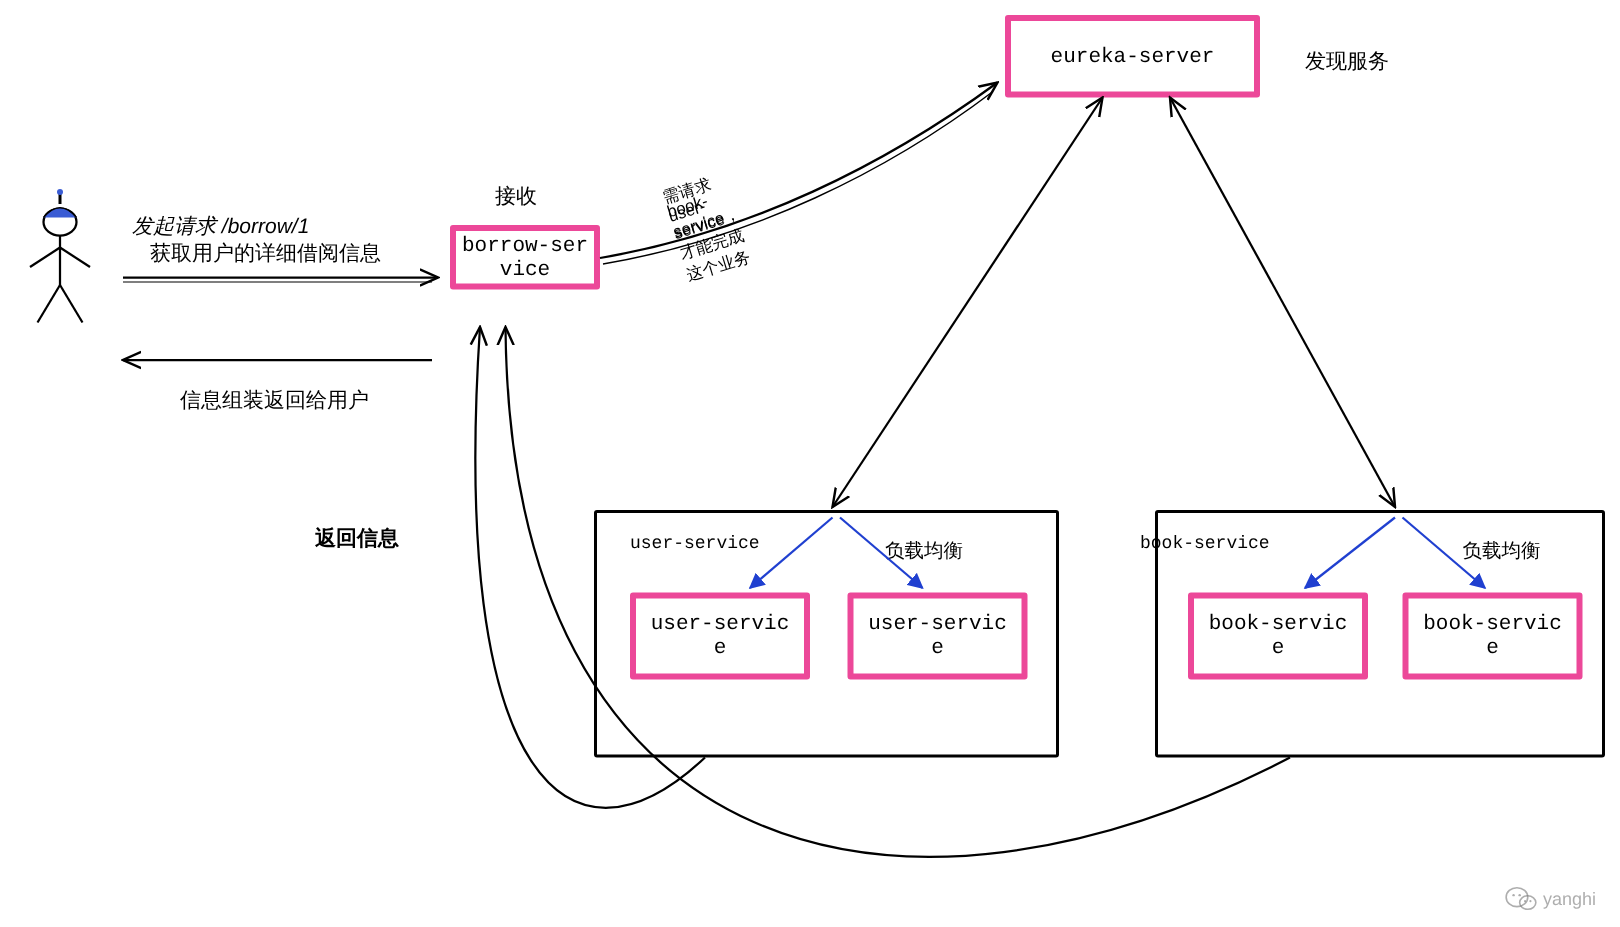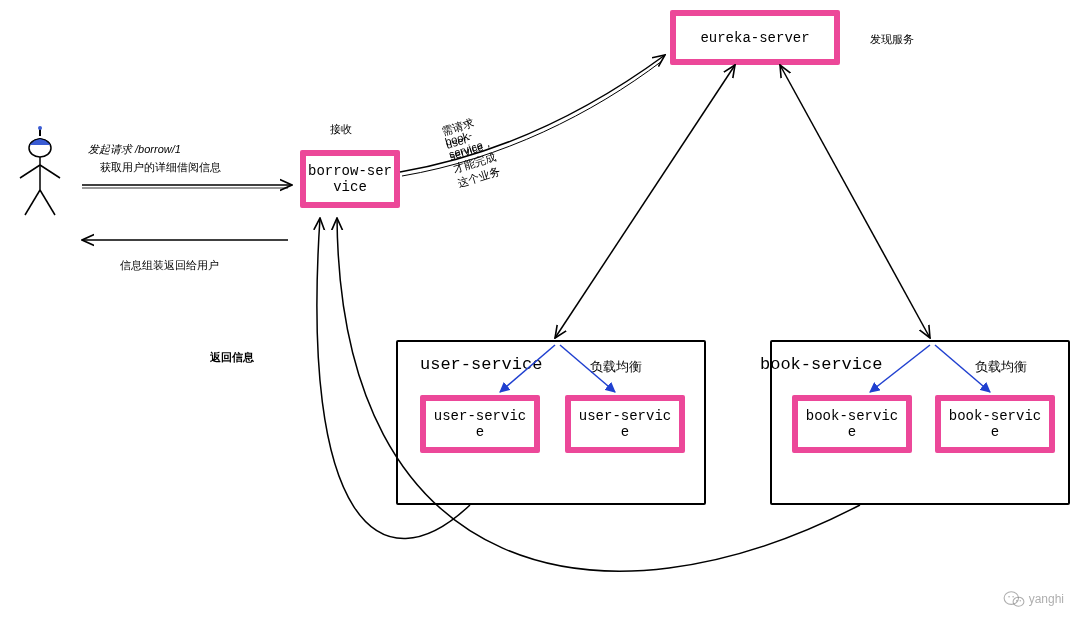--- a/index.html
+++ b/index.html
@@ -6,54 +6,54 @@
     body {
       width: 1080px;
       height: 618px;
       position: relative;
       background: #ffffff;
       font-family: "Courier New", monospace;
       overflow: hidden;
     }
     .box {
       position: absolute;
-      border: 6px solid #ec4899;
+      border: 4px solid #ec4899;
       display: flex;
       align-items: center;
       justify-content: center;
       text-align: center;
       font-family: "Courier New", monospace;
       font-size: 14px;
       background: #fff;
       border-radius: 2px;
     }
     .label {
       position: absolute;
-      font-size: 11px;
+      font-size: 14px;
       font-family: sans-serif;
       color: #000;
     }
     .label-small {
       font-size: 11px;
     }
     svg.overlay {
       position: absolute;
       top: 0; left: 0;
       width: 1080px;
       height: 618px;
       pointer-events: none;
     }
     .group-box {
       position: absolute;
       border: 2px solid #000;
       border-radius: 2px;
     }
     .group-label {
       position: absolute;
-      font-size: 17px;
+      font-size: 12px;
       font-family: "Courier New", monospace;
     }
     .watermark {
       position: absolute;
       right: 16px;
       bottom: 10px;
       font-size: 12px;
       color: rgba(120,120,120,0.6);
       font-family: sans-serif;
       display: flex;
@@ -73,21 +73,21 @@
 
   <line x1="40" y1="157" x2="40" y2="190" stroke="#000" stroke-width="1.5"></line>
 
   <line x1="40" y1="165" x2="20" y2="178" stroke="#000" stroke-width="1.5"></line>
   <line x1="40" y1="165" x2="60" y2="178" stroke="#000" stroke-width="1.5"></line>
 
   <line x1="40" y1="190" x2="25" y2="215" stroke="#000" stroke-width="1.5"></line>
   <line x1="40" y1="190" x2="55" y2="215" stroke="#000" stroke-width="1.5"></line>
 </svg>
 
-<div class="box" style="left:300px; top:150px; width:100px; height:58px;">
+<div class="box" style="left:300px; top:150px; width:100px; height:43px;">
   <span style="white-space:pre-line;">borrow-ser
 vice</span>
 </div>
 
 <div class="box" style="left:670px; top:10px; width:170px; height:55px;">
   <span>eureka-server</span>
 </div>
 
 <div class="group-box" style="left:396px; top:340px; width:310px; height:165px;"></div>
 <span class="group-label" style="left:420px; top:355px;">user-service</span>

